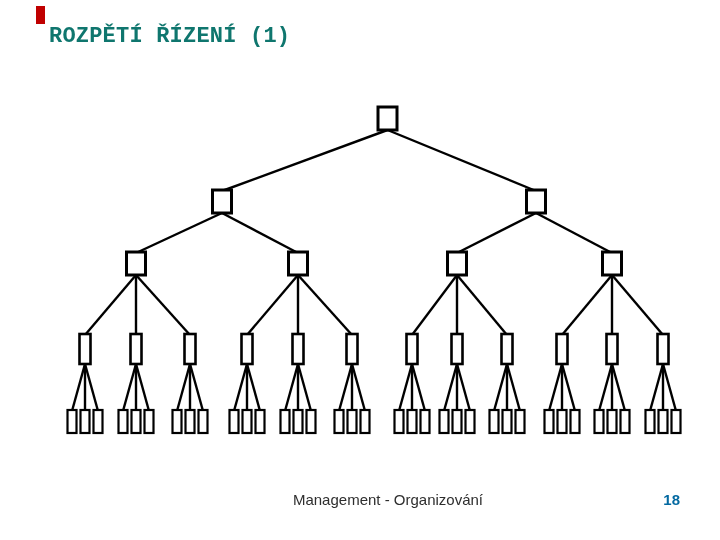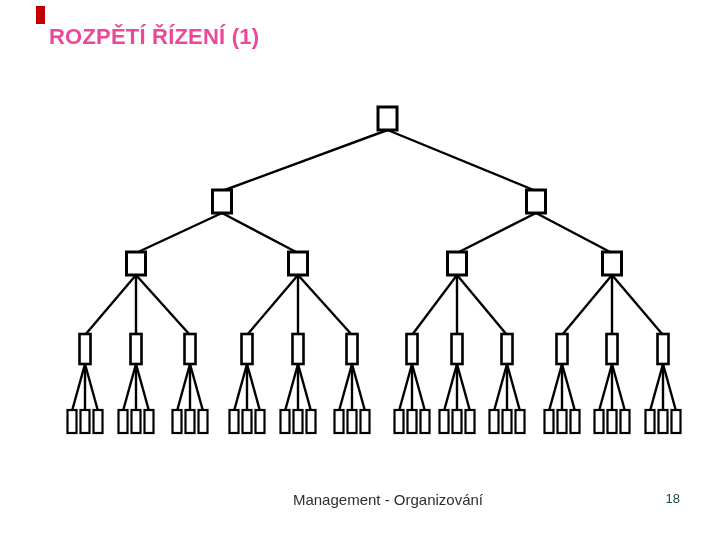--- a/index.html
+++ b/index.html
@@ -50,30 +50,31 @@
     width: 720px;
     text-align: center;
     font-size: 15px;
     color: #2e2e2e;
     padding-left: 28px;
   }
   .page-number {
     position: absolute;
     top: 491px;
     right: 40px;
-    font-size: 13px;
-    color: #14532d;
+    font-size: 15px;
+    color: #0369a1;
+    font-weight: bold;
   }
 </style>
 </head>
 <body>
 
 <div class="slide">
   <div class="accent" style="background: rgb(192, 0, 0);"></div>
-  <h1 class="title" style="color: #ec4899;">ROZPĚTÍ ŘÍZENÍ (1)</h1>
+  <h1 class="title" style="color: #0f766e; font-family: Liberation Mono, monospace;">ROZPĚTÍ ŘÍZENÍ (1)</h1>
   <svg id="tree-svg" width="720" height="540" viewBox="0 0 720 540">
       <line x1="387.5" y1="130" x2="222" y2="191" stroke="#000000" stroke-width="2.4"></line>
       <line x1="387.5" y1="130" x2="536" y2="191" stroke="#000000" stroke-width="2.4"></line>
       <line x1="222" y1="213" x2="136" y2="253" stroke="#000000" stroke-width="2.4"></line>
       <line x1="222" y1="213" x2="298" y2="253" stroke="#000000" stroke-width="2.4"></line>
       <line x1="536" y1="213" x2="457" y2="253" stroke="#000000" stroke-width="2.4"></line>
       <line x1="536" y1="213" x2="612" y2="253" stroke="#000000" stroke-width="2.4"></line>
       <line x1="136" y1="275" x2="85" y2="335" stroke="#000000" stroke-width="2.4"></line>
       <line x1="136" y1="275" x2="136" y2="335" stroke="#000000" stroke-width="2.4"></line>
       <line x1="136" y1="275" x2="190" y2="335" stroke="#000000" stroke-width="2.4"></line>

